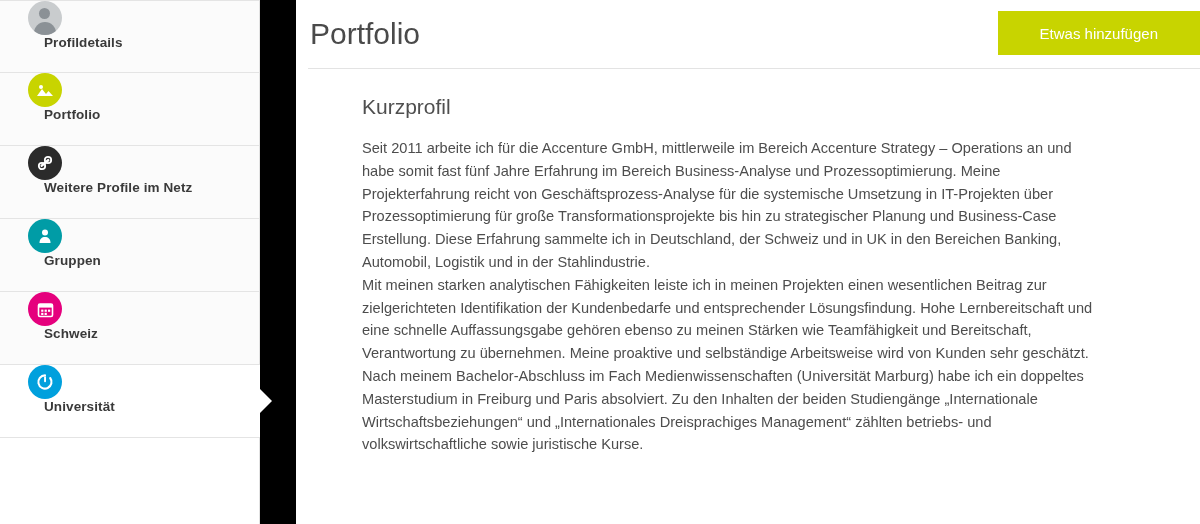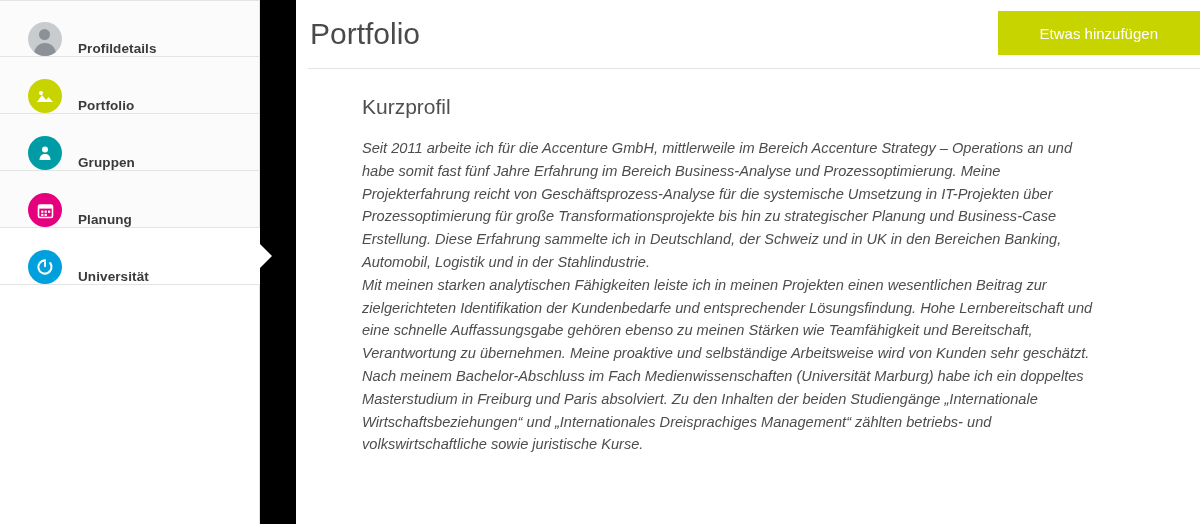--- a/index.html
+++ b/index.html
@@ -24,27 +24,28 @@
   
   .sidebar {
     width: 260px;
     flex: 0 0 260px;
     background: #ffffff;
     border-right: 1px solid #e2e2e2;
     box-sizing: border-box;
   }
   .nav-item {
     position: relative;
-    height: 57px;
+    height: 73px;
     box-sizing: border-box;
     display: flex;
-    align-items: flex-end;
+    align-items: flex-start;
     padding-left: 28px;
     border-bottom: 1px solid #e4e4e4;
     background: #fbfbfb;
+    flex-direction: column;
   }
   .nav-item.first {
     border-top: 1px solid #e4e4e4;
   }
   .nav-item .label {
     font-size: 13.5px;
     font-weight: bold;
     color: #3a3a3a;
     margin-left: 16px;
     letter-spacing: 0.1px;
@@ -164,21 +165,20 @@
     font-weight: normal;
     color: #4f4f4f;
     margin: 0 0 18px 0;
   }
   .para {
     font-size: 14.6px;
     line-height: 22.8px;
     color: #4d4d4d;
     margin: 0;
     max-width: 740px;
-    font-style: italic;
   }
 </style>
 </head>
 <body>
 
 <div class="app">
 
   <nav class="sidebar">
 
     <div class="nav-item first">
@@ -192,20 +192,30 @@
     <div class="nav-item">
       <span class="ic" style="background:#c8d400">
         <svg width="18" height="14" viewBox="0 0 18 14" aria-hidden="true">
           <circle cx="5" cy="4" r="2" fill="#ffffff"></circle>
           <path d="M1 13 L6 6 L10 11 L12.5 8 L17 13 Z" fill="#ffffff"></path>
         </svg>
       </span>
       <span class="label">Portfolio</span>
     </div>
 
+    <div class="nav-item">
+      <span class="ic" style="background:#2b2b2b">
+        <svg width="18" height="18" viewBox="0 0 18 18" aria-hidden="true">
+          <rect x="3.5" y="7.6" width="11" height="2.6" rx="1.3" fill="#ffffff" transform="rotate(-40 9 9)"></rect>
+          <circle cx="6" cy="12" r="3.2" fill="none" stroke="#ffffff" stroke-width="1.8"></circle>
+          <circle cx="12" cy="6" r="3.2" fill="none" stroke="#ffffff" stroke-width="1.8"></circle>
+        </svg>
+      </span>
+      <span class="label">Weitere Profile im Netz</span>
+    </div>
 
     <div class="nav-item">
       <span class="ic" style="background:#009ca6">
         <svg width="16" height="16" viewBox="0 0 16 16" aria-hidden="true">
           <circle cx="8" cy="4.5" r="3" fill="#ffffff"></circle>
           <path d="M2.5 15 C2.5 10.8 5 9 8 9 C11 9 13.5 10.8 13.5 15 Z" fill="#ffffff"></path>
         </svg>
       </span>
       <span class="label">Gruppen</span>
     </div>
@@ -216,21 +226,21 @@
         <svg width="17" height="17" viewBox="0 0 17 17" aria-hidden="true">
           <rect x="1.5" y="3" width="14" height="12.5" rx="1.5" fill="none" stroke="#ffffff" stroke-width="1.6"></rect>
           <rect x="1.5" y="3" width="14" height="3.6" fill="#ffffff"></rect>
           <rect x="4.2" y="8.6" width="2.2" height="2.2" fill="#ffffff"></rect>
           <rect x="7.6" y="8.6" width="2.2" height="2.2" fill="#ffffff"></rect>
           <rect x="11" y="8.6" width="2.2" height="2.2" fill="#ffffff"></rect>
           <rect x="4.2" y="11.8" width="2.2" height="2.2" fill="#ffffff"></rect>
           <rect x="7.6" y="11.8" width="2.2" height="2.2" fill="#ffffff"></rect>
         </svg>
       </span>
-      <span class="label">Planung</span>
+      <span class="label">Schweiz</span>
     </div>
 
     <div class="nav-item active">
       <span class="ic" style="background:#00a0dd">
         <svg width="18" height="18" viewBox="0 0 18 18" aria-hidden="true">
           <path d="M9 2.4 A6.6 6.6 0 1 0 14.2 5" fill="none" stroke="#ffffff" stroke-width="2.1" stroke-linecap="round"></path>
           <rect x="8.1" y="3.2" width="1.9" height="6" rx="0.9" fill="#ffffff"></rect>
         </svg>
       </span>
       <span class="label">Universität</span>

